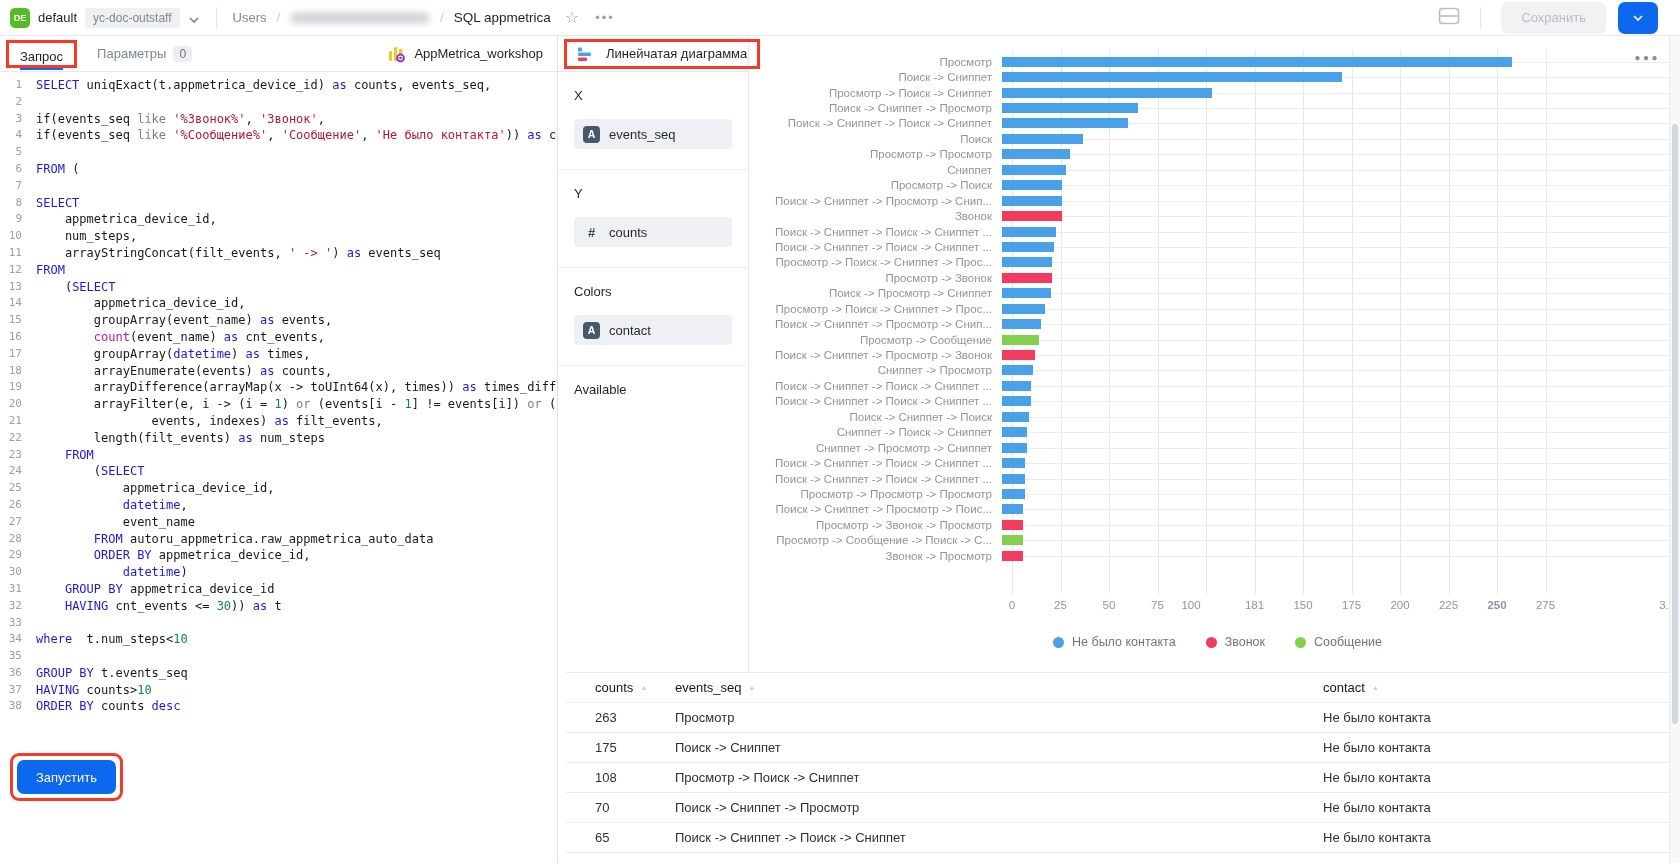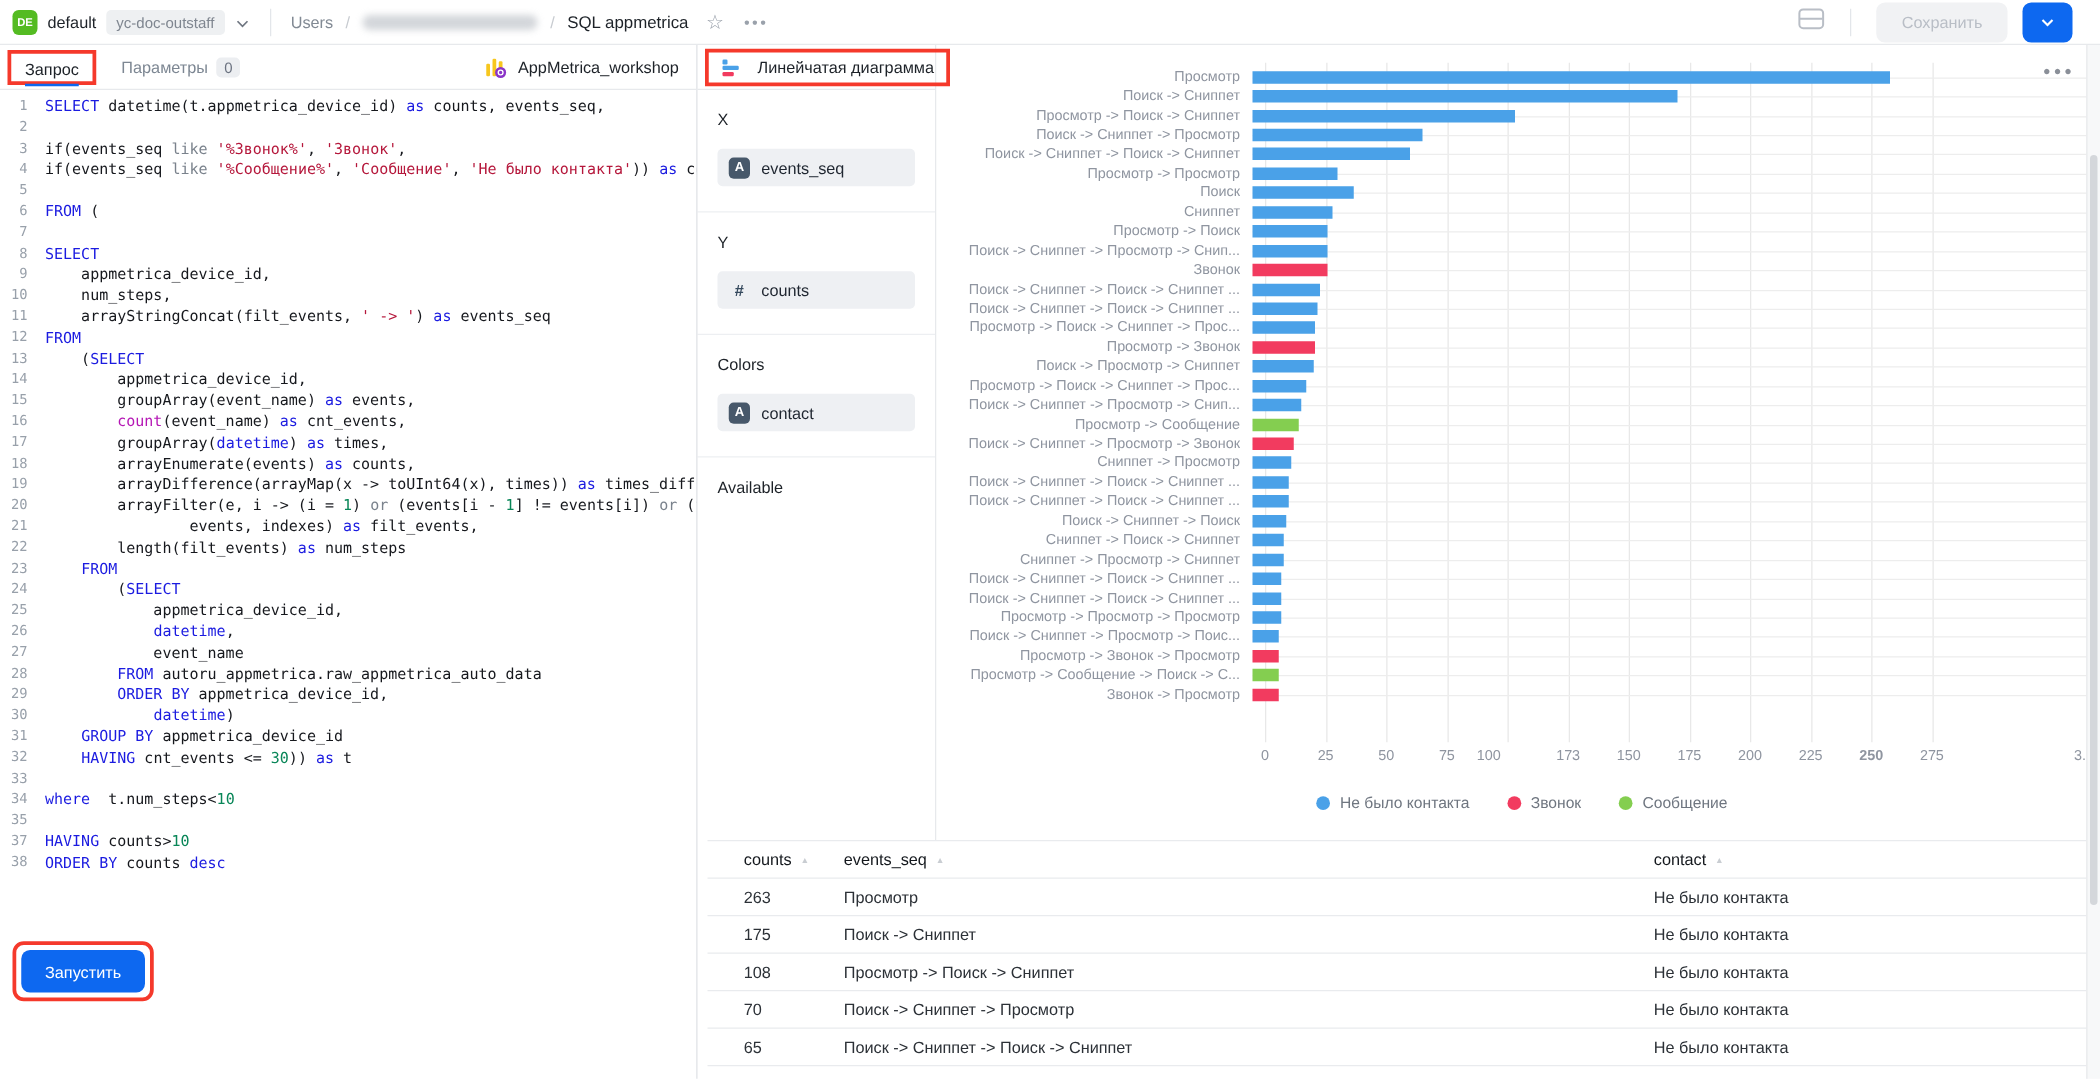--- a/index.html
+++ b/index.html
@@ -165,21 +165,21 @@
           <rect x="7" y="3" width="3" height="14" rx="1" fill="#f7c71e"></rect>
           <rect x="12" y="5" width="3" height="12" rx="1" fill="#f7c71e"></rect>
           <circle cx="13.5" cy="14" r="4.4" fill="#8b35c8"></circle>
           <circle cx="13.5" cy="14" r="1.9" fill="none" stroke="#fff" stroke-width="1.1"></circle>
         </svg>
         <span>AppMetrica_workshop</span>
       </span>
     </div>
     <div class="editor">
       <div>
-          <div class="code-line"><span class="ln">1</span><span class="lc"><span class="kw">SELECT</span><span class="pl"> datetime(t.appmetrica_device_id) </span><span class="kw">as</span><span class="pl"> counts, events_seq,</span></span></div>
+          <div class="code-line"><span class="ln">1</span><span class="lc"><span class="kw">SELECT</span><span class="pl"> uniqExact(t.appmetrica_device_id) </span><span class="kw">as</span><span class="pl"> counts, events_seq,</span></span></div>
           <div class="code-line"><span class="ln">2</span><span class="lc"></span></div>
           <div class="code-line"><span class="ln">3</span><span class="lc"><span class="pl">if(events_seq </span><span class="op">like</span><span class="pl"> </span><span class="str">'%Звонок%'</span><span class="pl">, </span><span class="str">'Звонок'</span><span class="pl">,</span></span></div>
           <div class="code-line"><span class="ln">4</span><span class="lc"><span class="pl">if(events_seq </span><span class="op">like</span><span class="pl"> </span><span class="str">'%Сообщение%'</span><span class="pl">, </span><span class="str">'Сообщение'</span><span class="pl">, </span><span class="str">'Не было контакта'</span><span class="pl">)) </span><span class="kw">as</span><span class="pl"> contact</span></span></div>
           <div class="code-line"><span class="ln">5</span><span class="lc"></span></div>
           <div class="code-line"><span class="ln">6</span><span class="lc"><span class="kw">FROM</span><span class="pl"> (</span></span></div>
           <div class="code-line"><span class="ln">7</span><span class="lc"></span></div>
           <div class="code-line"><span class="ln">8</span><span class="lc"><span class="kw">SELECT</span></span></div>
           <div class="code-line"><span class="ln">9</span><span class="lc"><span class="pl">    appmetrica_device_id,</span></span></div>
           <div class="code-line"><span class="ln">10</span><span class="lc"><span class="pl">    num_steps,</span></span></div>
           <div class="code-line"><span class="ln">11</span><span class="lc"><span class="pl">    arrayStringConcat(filt_events, </span><span class="str">' -&gt; '</span><span class="pl">) </span><span class="kw">as</span><span class="pl"> events_seq</span></span></div>
@@ -200,20 +200,21 @@
           <div class="code-line"><span class="ln">26</span><span class="lc"><span class="pl">            </span><span class="kw">datetime</span><span class="pl">,</span></span></div>
           <div class="code-line"><span class="ln">27</span><span class="lc"><span class="pl">            event_name</span></span></div>
           <div class="code-line"><span class="ln">28</span><span class="lc"><span class="pl">        </span><span class="kw">FROM</span><span class="pl"> autoru_appmetrica.raw_appmetrica_auto_data</span></span></div>
           <div class="code-line"><span class="ln">29</span><span class="lc"><span class="pl">        </span><span class="kw">ORDER BY</span><span class="pl"> appmetrica_device_id,</span></span></div>
           <div class="code-line"><span class="ln">30</span><span class="lc"><span class="pl">            </span><span class="kw">datetime</span><span class="pl">)</span></span></div>
           <div class="code-line"><span class="ln">31</span><span class="lc"><span class="pl">    </span><span class="kw">GROUP BY</span><span class="pl"> appmetrica_device_id</span></span></div>
           <div class="code-line"><span class="ln">32</span><span class="lc"><span class="pl">    </span><span class="kw">HAVING</span><span class="pl"> cnt_events &lt;= </span><span class="num">30</span><span class="pl">)) </span><span class="kw">as</span><span class="pl"> t</span></span></div>
           <div class="code-line"><span class="ln">33</span><span class="lc"></span></div>
           <div class="code-line"><span class="ln">34</span><span class="lc"><span class="kw">where</span><span class="pl">  t.num_steps&lt;</span><span class="num">10</span></span></div>
           <div class="code-line"><span class="ln">35</span><span class="lc"></span></div>
+          <div class="code-line"><span class="ln">36</span><span class="lc"><span class="kw">GROUP BY</span><span class="pl"> t.events_seq</span></span></div>
           <div class="code-line"><span class="ln">37</span><span class="lc"><span class="kw">HAVING</span><span class="pl"> counts&gt;</span><span class="num">10</span></span></div>
           <div class="code-line"><span class="ln">38</span><span class="lc"><span class="kw">ORDER BY</span><span class="pl"> counts </span><span class="kw">desc</span></span></div>
         </div>
     </div>
     <div class="run-zone">
       <span class="ann-run">
         <button class="run-btn">Запустить</button>
       </span>
     </div>
   </div>
@@ -305,31 +306,31 @@
                 </span>
               </div>
               <div class="crow">
                 <span class="clabel">Поиск -&gt; Сниппет -&gt; Поиск -&gt; Сниппет</span>
                 <span class="ctrack">
                   <span class="rowline"></span>
                   <span class="cbar" style="width: 126.1px; background: rgb(74, 161, 232);"></span>
                 </span>
               </div>
               <div class="crow">
+                <span class="clabel">Поиск</span>
+                <span class="ctrack">
+                  <span class="rowline"></span>
+                  <span class="cbar" style="width: 81.48px; background: rgb(74, 161, 232);"></span>
+                </span>
+              </div>
+              <div class="crow">
                 <span class="clabel">Просмотр -&gt; Просмотр</span>
                 <span class="ctrack">
                   <span class="rowline"></span>
                   <span class="cbar" style="width: 67.9px; background: rgb(74, 161, 232);"></span>
-                </span>
-              </div>
-              <div class="crow">
-                <span class="clabel">Поиск</span>
-                <span class="ctrack">
-                  <span class="rowline"></span>
-                  <span class="cbar" style="width: 81.48px; background: rgb(74, 161, 232);"></span>
                 </span>
               </div>
               <div class="crow">
                 <span class="clabel">Сниппет</span>
                 <span class="ctrack">
                   <span class="rowline"></span>
                   <span class="cbar" style="width: 64.02px; background: rgb(74, 161, 232);"></span>
                 </span>
               </div>
               <div class="crow">
@@ -507,21 +508,21 @@
                   <span class="cbar" style="width: 21.34px; background: rgb(242, 59, 95);"></span>
                 </span>
               </div>
             </div>
           <div class="axisrow">
               <span class="tick" style="left: 0px;">0</span>
               <span class="tick" style="left: 48.5px;">25</span>
               <span class="tick" style="left: 97px;">50</span>
               <span class="tick" style="left: 145.5px;">75</span>
               <span class="tick" style="left: 179px;">100</span>
-              <span class="tick" style="left: 242.5px;">173</span>
+              <span class="tick" style="left: 242.5px;">181</span>
               <span class="tick" style="left: 291px;">150</span>
               <span class="tick" style="left: 339.5px;">175</span>
               <span class="tick" style="left: 388px;">200</span>
               <span class="tick" style="left: 436.5px;">225</span>
               <span class="tick" style="left: 485px; font-weight: bold;">250</span>
               <span class="tick" style="left: 533.5px;">275</span>
               <span class="tick last">3..</span>
             </div>
           <div class="legend">
               <span class="litem">

